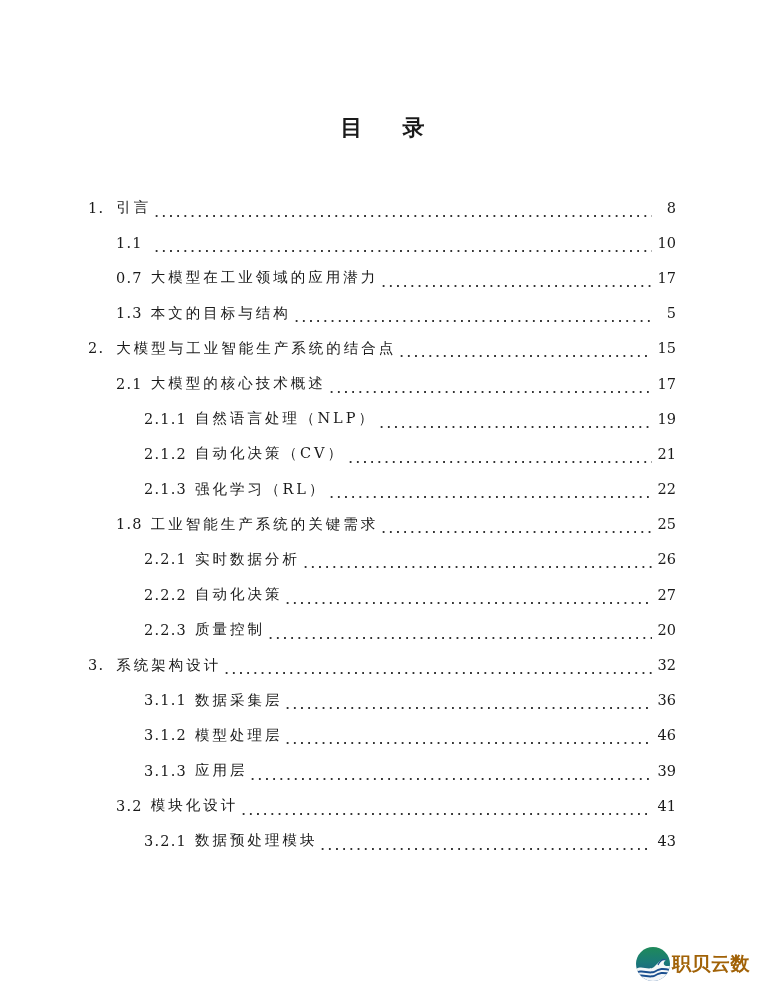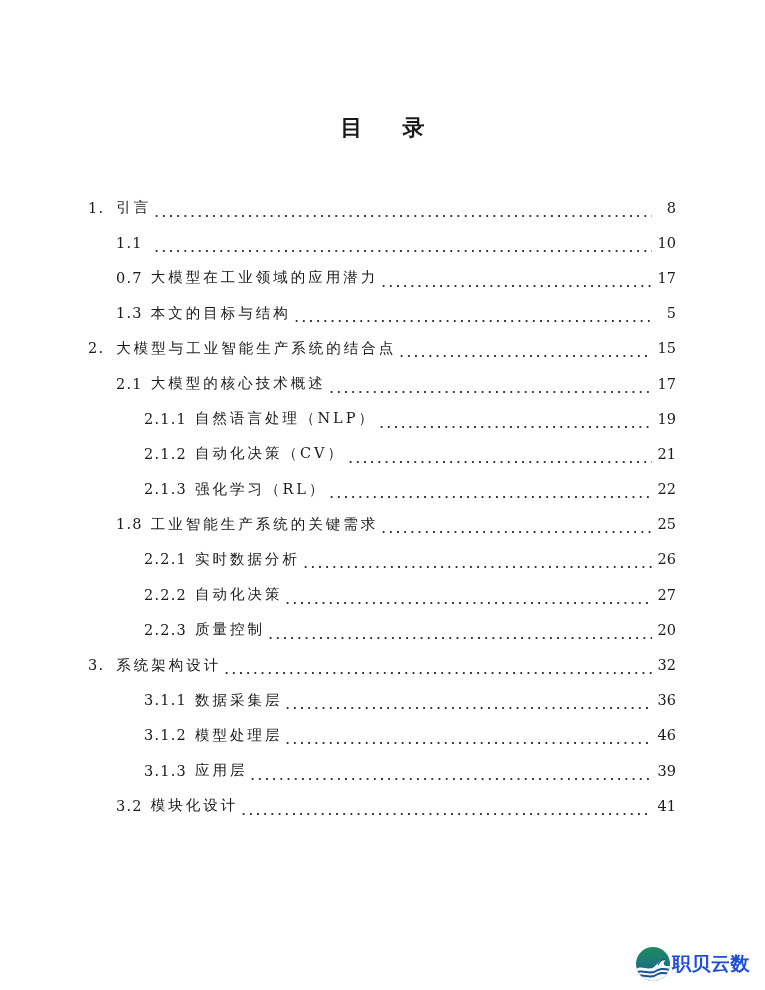--- a/index.html
+++ b/index.html
@@ -87,21 +87,21 @@
       overflow: hidden;
       position: relative;
       background: linear-gradient(180deg, #1f8a5a 0%, #1a7a78 45%, #1b4f8f 100%);
     }
     .logo-icon svg { position: absolute; left: 0; top: 0; }
     .logo-text {
       margin-left: 2px;
       font-family: "DejaVu Sans", "Liberation Sans", sans-serif;
       font-weight: bold;
       font-size: 19px;
-      color: #1d4ed8;
+      color: #a16207;
       letter-spacing: 0.5px;
     }
   </style>
 </head>
 <body>
 
 <div class="page-title">
   <span>目</span><span class="gap"></span><span>录</span>
 </div>
 
@@ -205,20 +205,26 @@
     <span class="toc-num">3.1.3</span>
     <span class="toc-text">应用层</span>
     <span class="toc-leader"></span>
     <span class="toc-page">39</span>
   </div>
   <div class="toc-row l2">
     <span class="toc-num">3.2</span>
     <span class="toc-text">模块化设计</span>
     <span class="toc-leader"></span>
     <span class="toc-page">41</span>
+  </div>
+  <div class="toc-row l3">
+    <span class="toc-num">3.2.1</span>
+    <span class="toc-text">数据预处理模块</span>
+    <span class="toc-leader"></span>
+    <span class="toc-page">43</span>
   </div>
 </div>
 
 <div class="logo">
   <div class="logo-icon">
     <svg width="34" height="34" viewBox="0 0 34 34">
       <path d="M0 22 C6 18, 12 24, 18 20 C22 17, 24 12, 30 13 C27 15, 27 18, 30 19 L34 19 L34 34 L0 34 Z" fill="#ffffff" opacity="0.95"></path>
       <path d="M0 25 C7 21, 13 27, 20 23 C25 20, 29 21, 34 22 L34 24 C29 23, 25 22, 20 25 C13 29, 7 23, 0 27 Z" fill="#1b4f8f"></path>
       <path d="M0 29 C7 25, 13 31, 20 27 C25 24, 29 25, 34 26 L34 28 C29 27, 25 26, 20 29 C13 33, 7 27, 0 31 Z" fill="#1b4f8f"></path>
       <path d="M22 18 C24 14, 27 12, 30 13" stroke="#1b4f8f" stroke-width="1.2" fill="none"></path>

